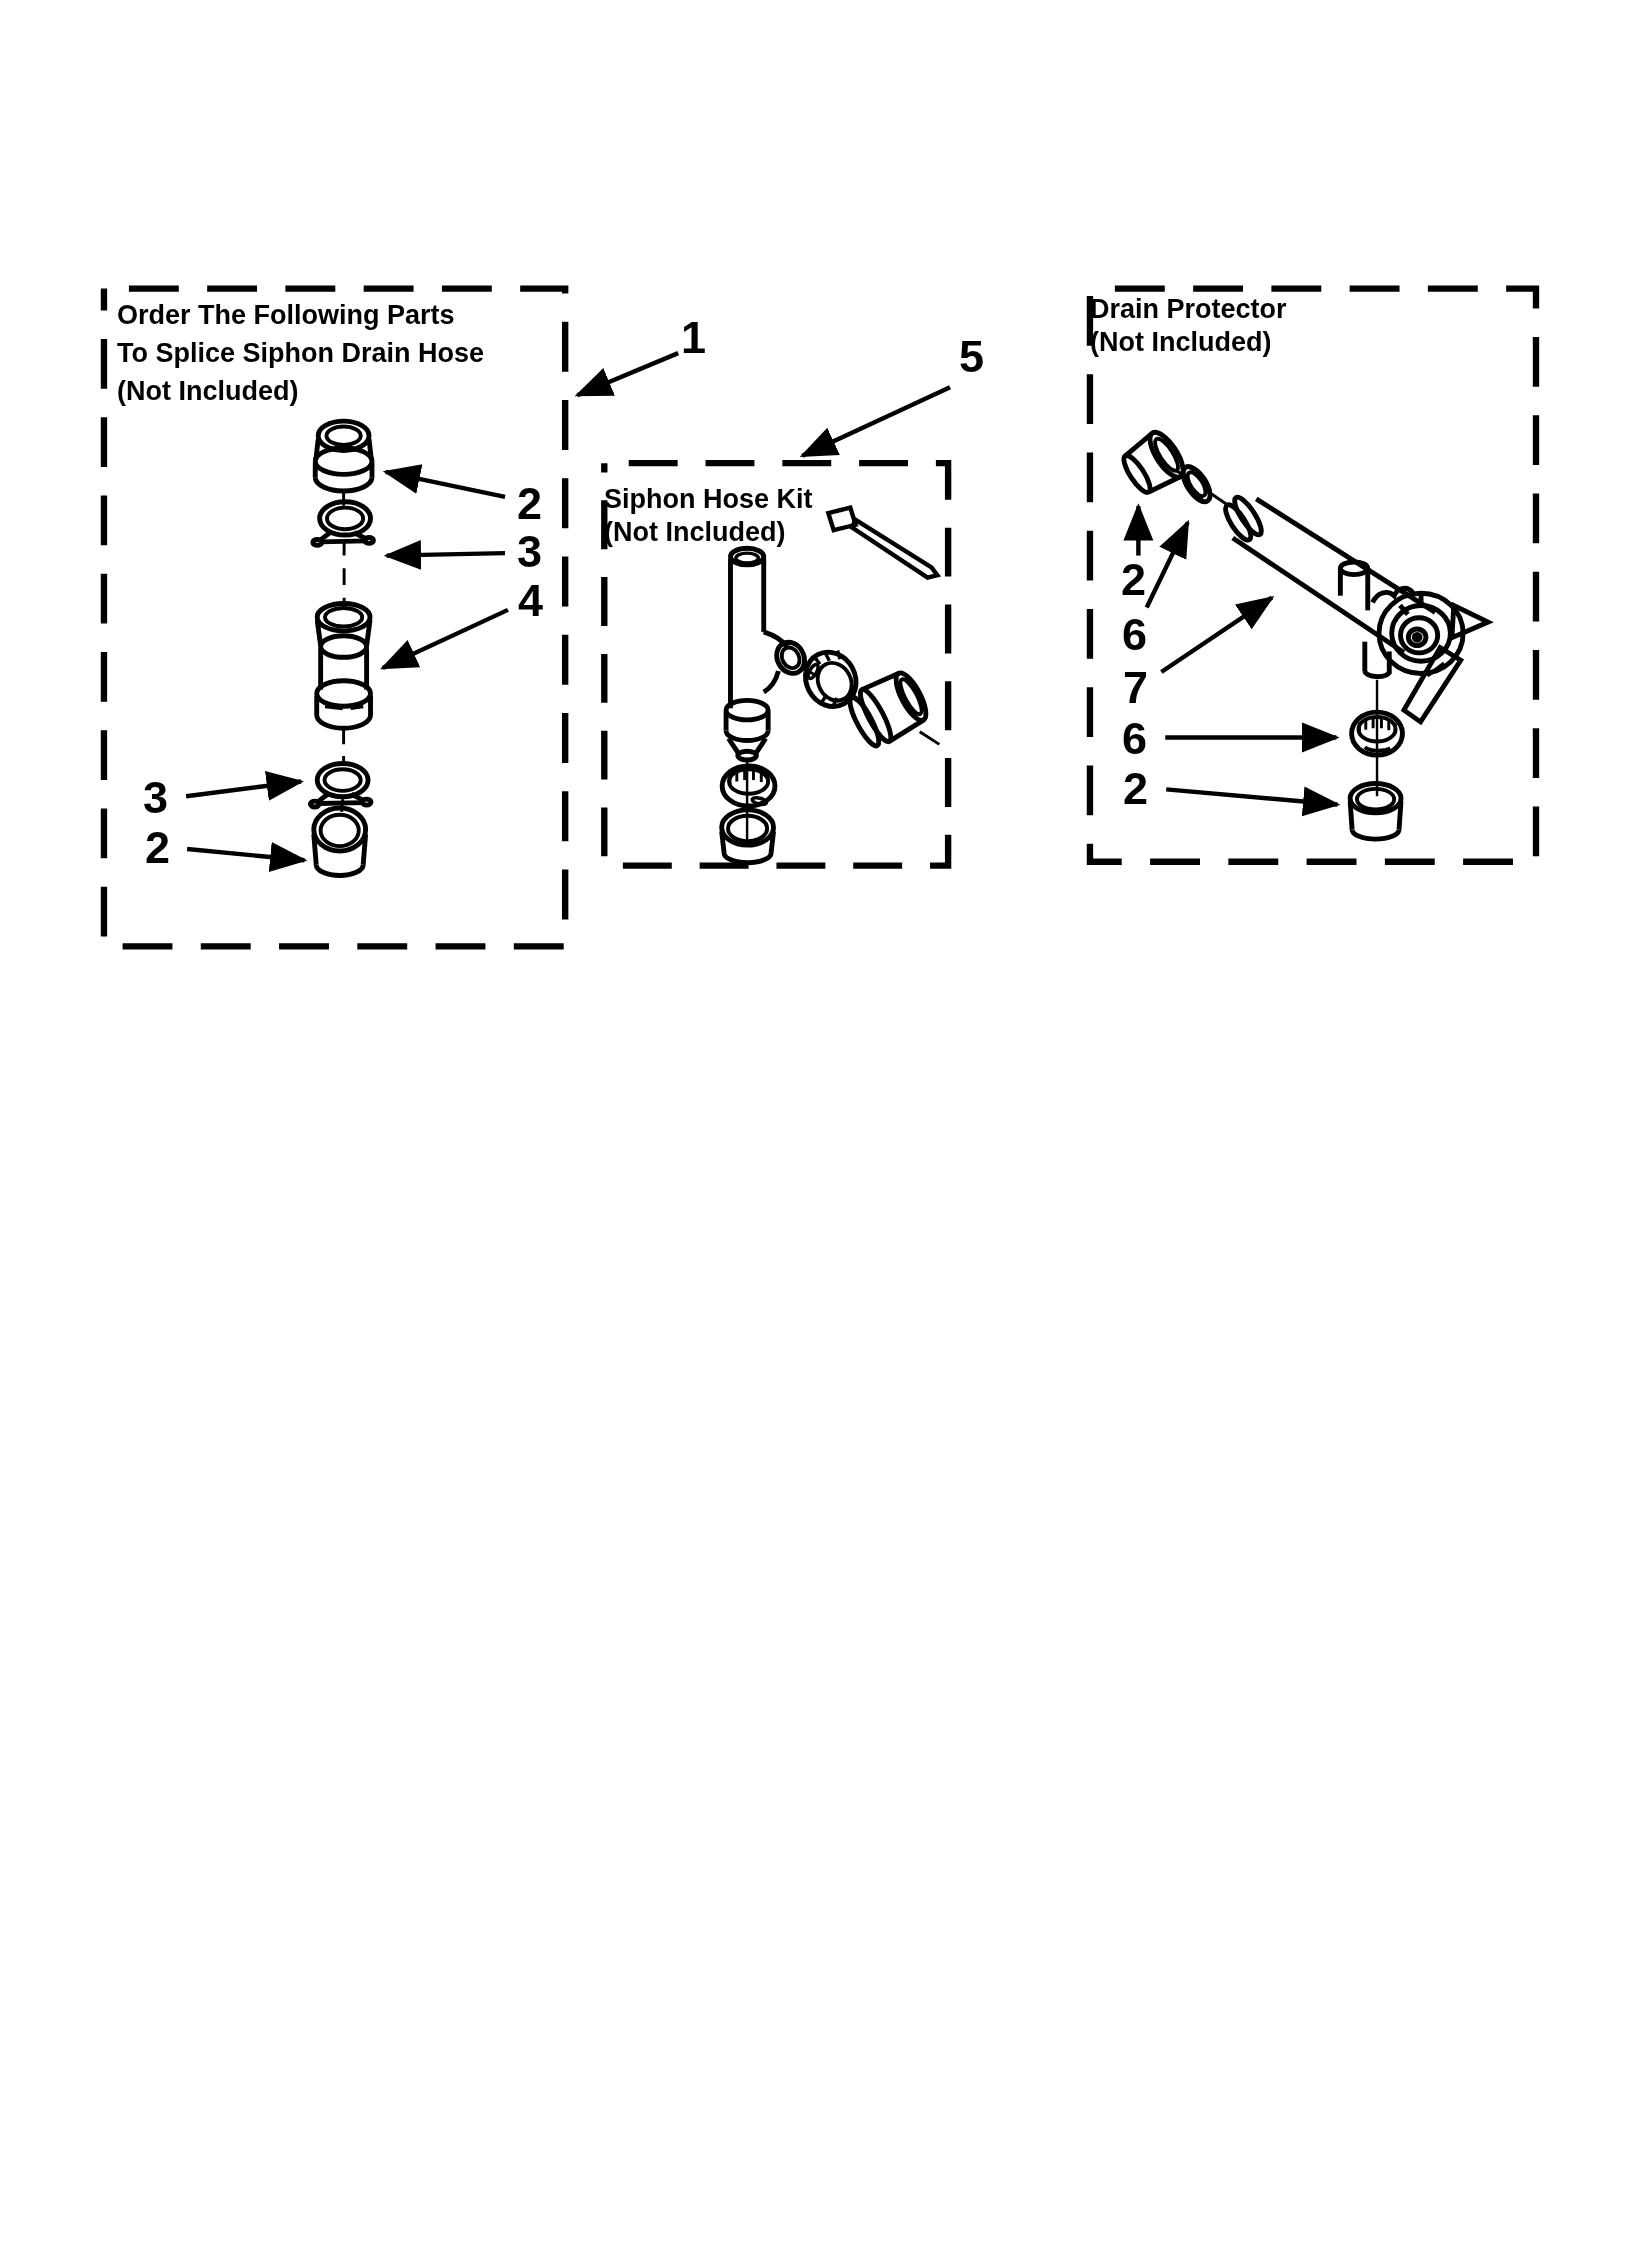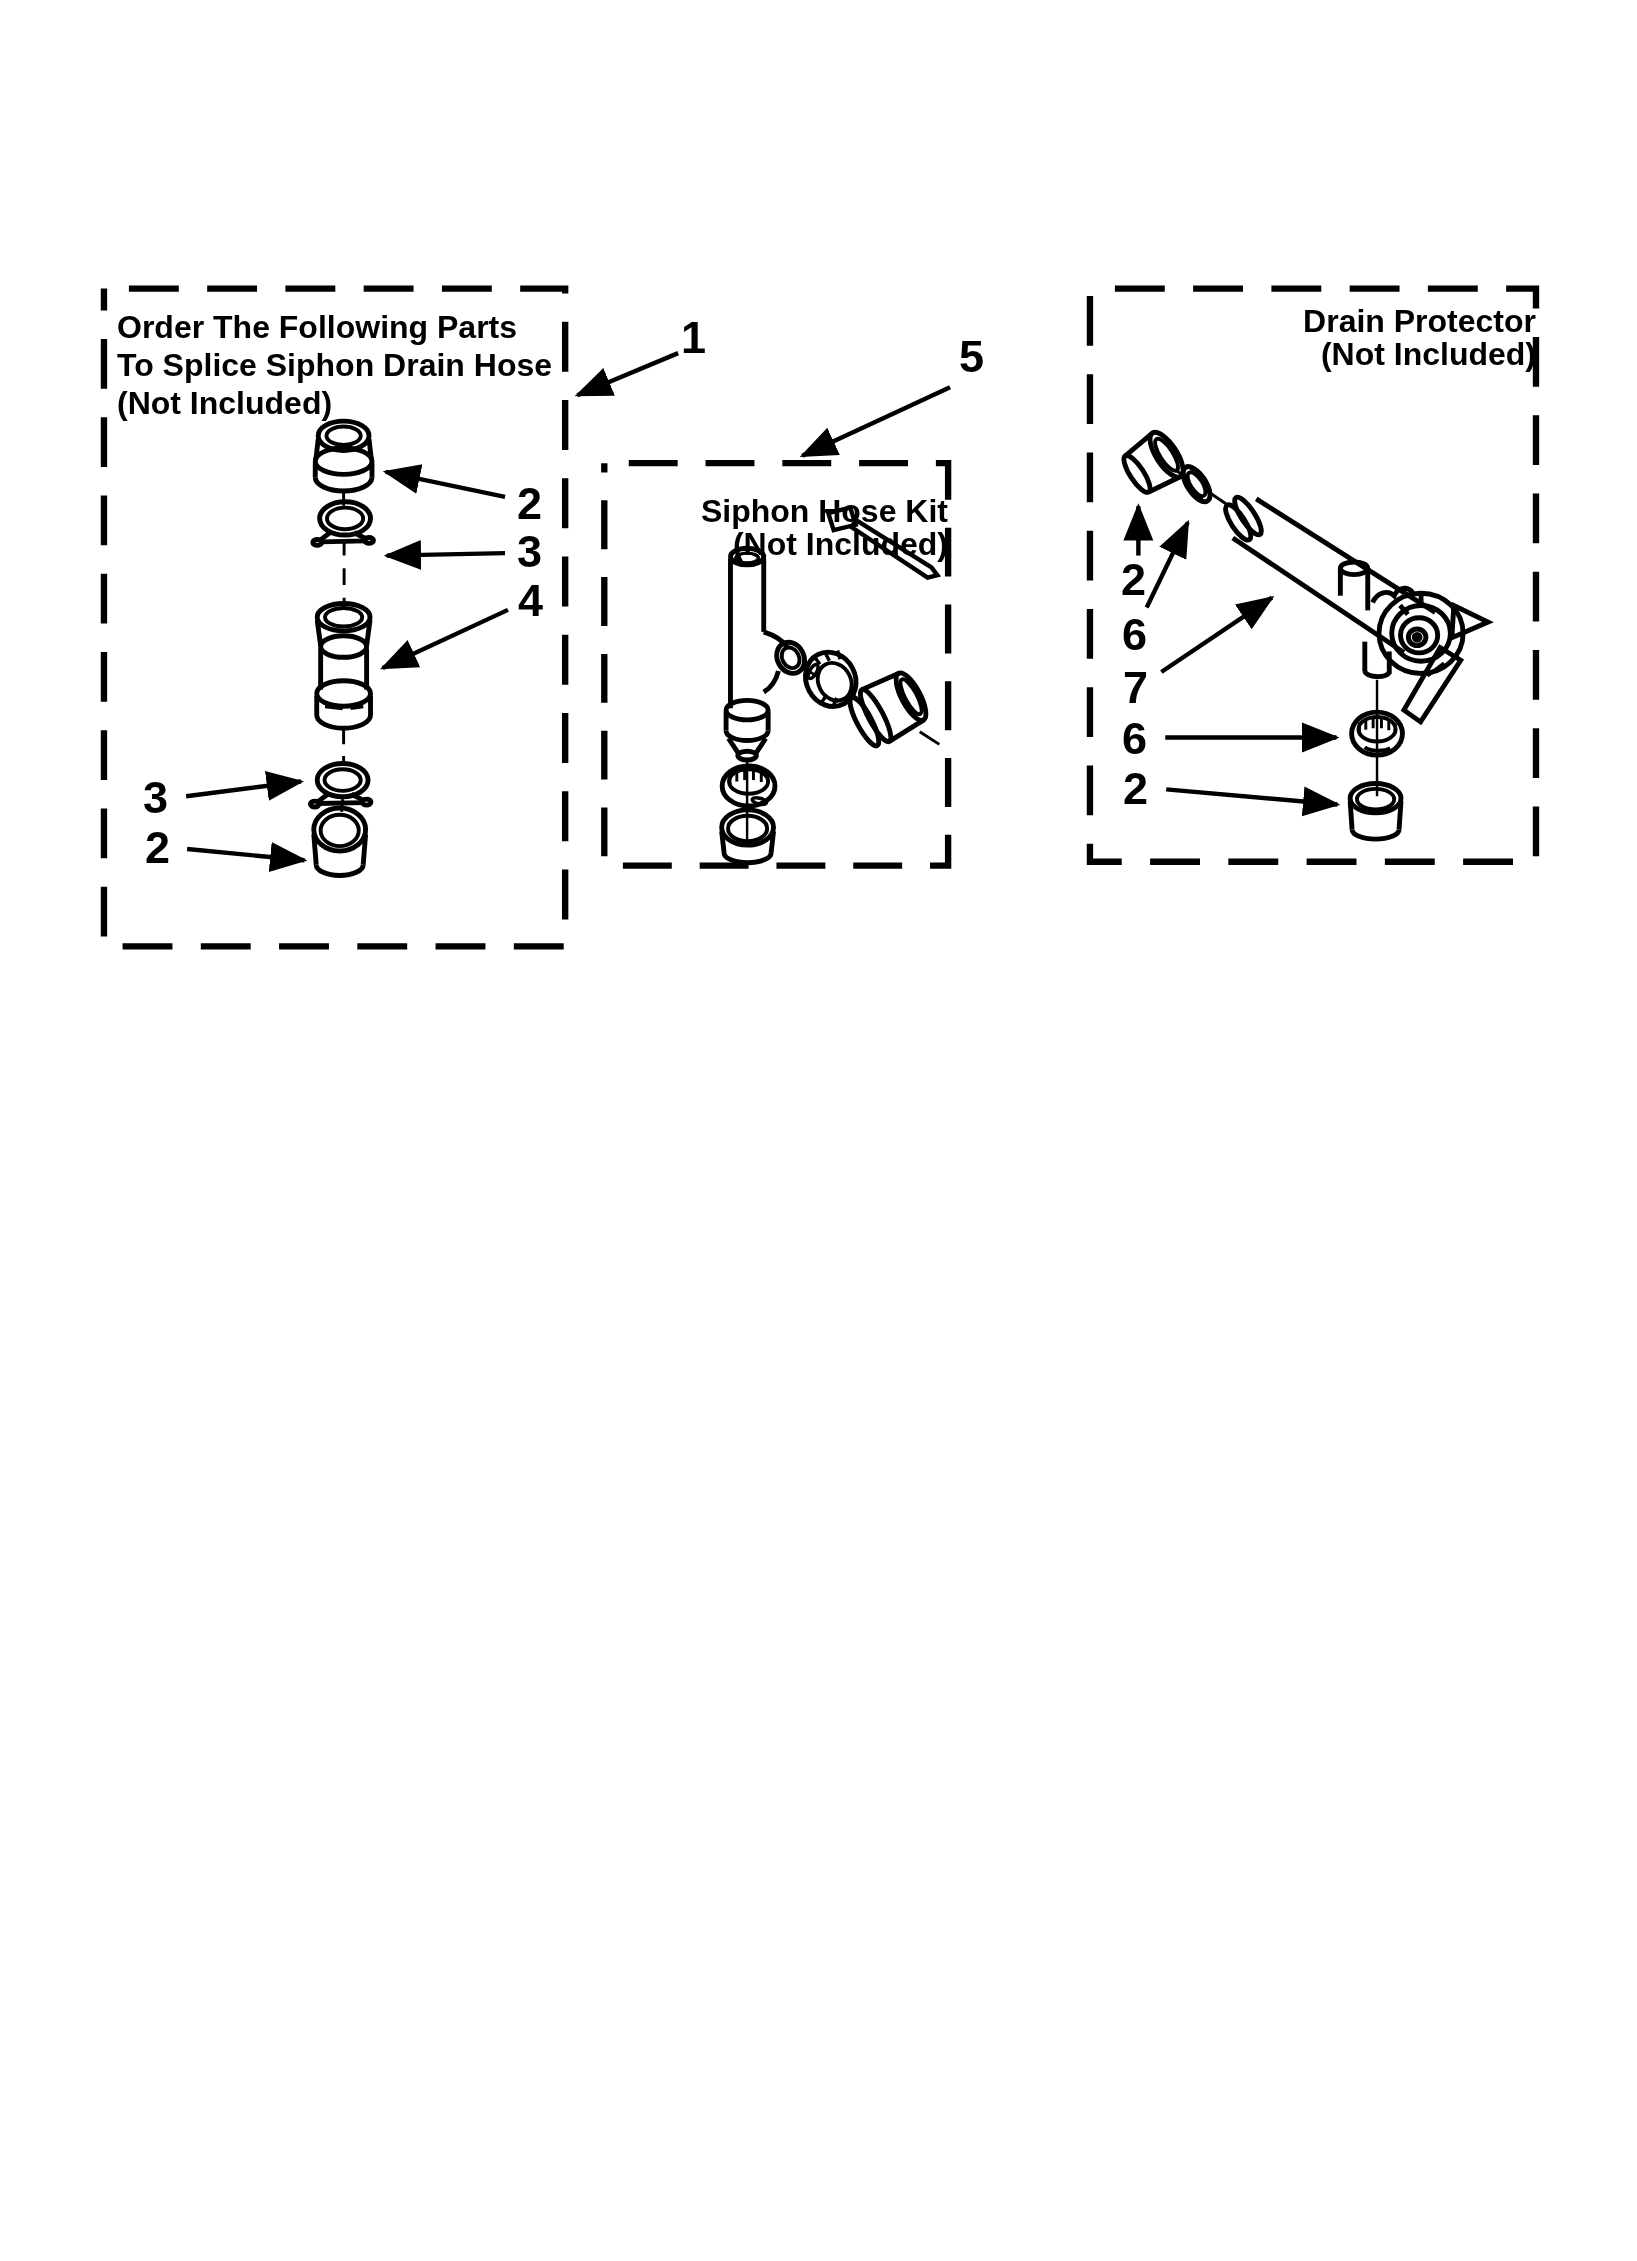--- a/index.html
+++ b/index.html
@@ -16,28 +16,27 @@
   }
   .art {
     position: absolute;
     left: 0; top: 0;
     width: 1638px;
     height: 2261px;
   }
   .title {
     position: absolute;
     font-weight: bold;
-    font-size: 32px;
+    font-size: 27px;
     line-height: 38px;
     color: #000;
     letter-spacing: 0px;
     white-space: nowrap;
-    margin-top: 12px;
-  }
-  .title.centered { text-align: right; white-space: normal; }
+  }
+  .title.centered { text-align: left; white-space: normal; }
   .title.centered div { white-space: nowrap; }
   .title-mid, .title-right { line-height: 33px; }
   .num {
     position: absolute;
     font-weight: bold;
     font-size: 45px;
     line-height: 45px;
     color: #000;
     width: 34px;
   }

